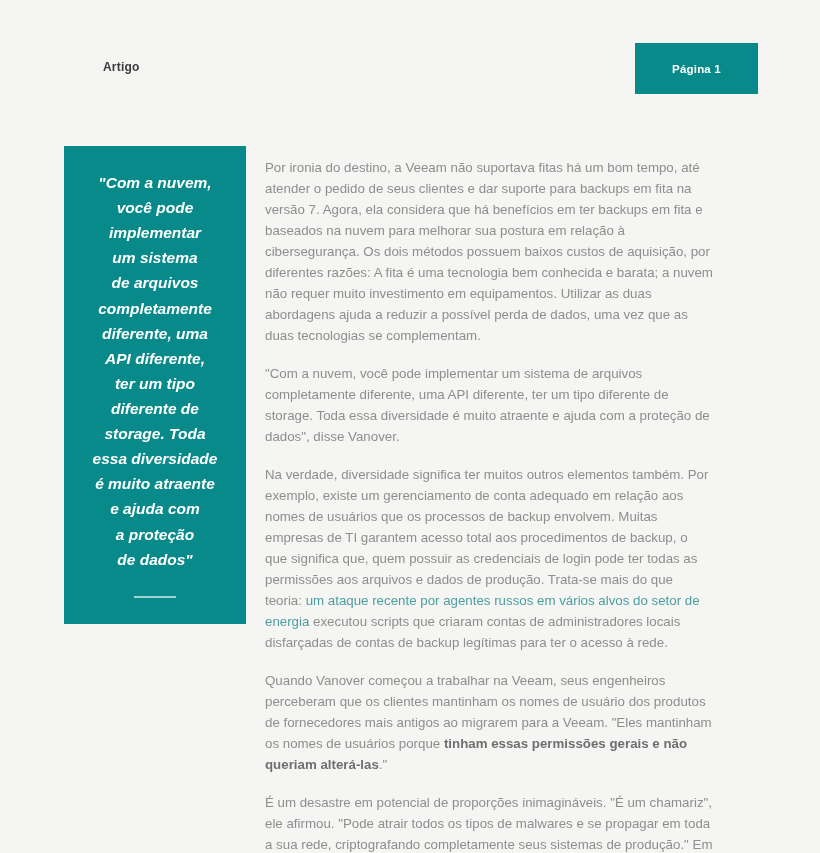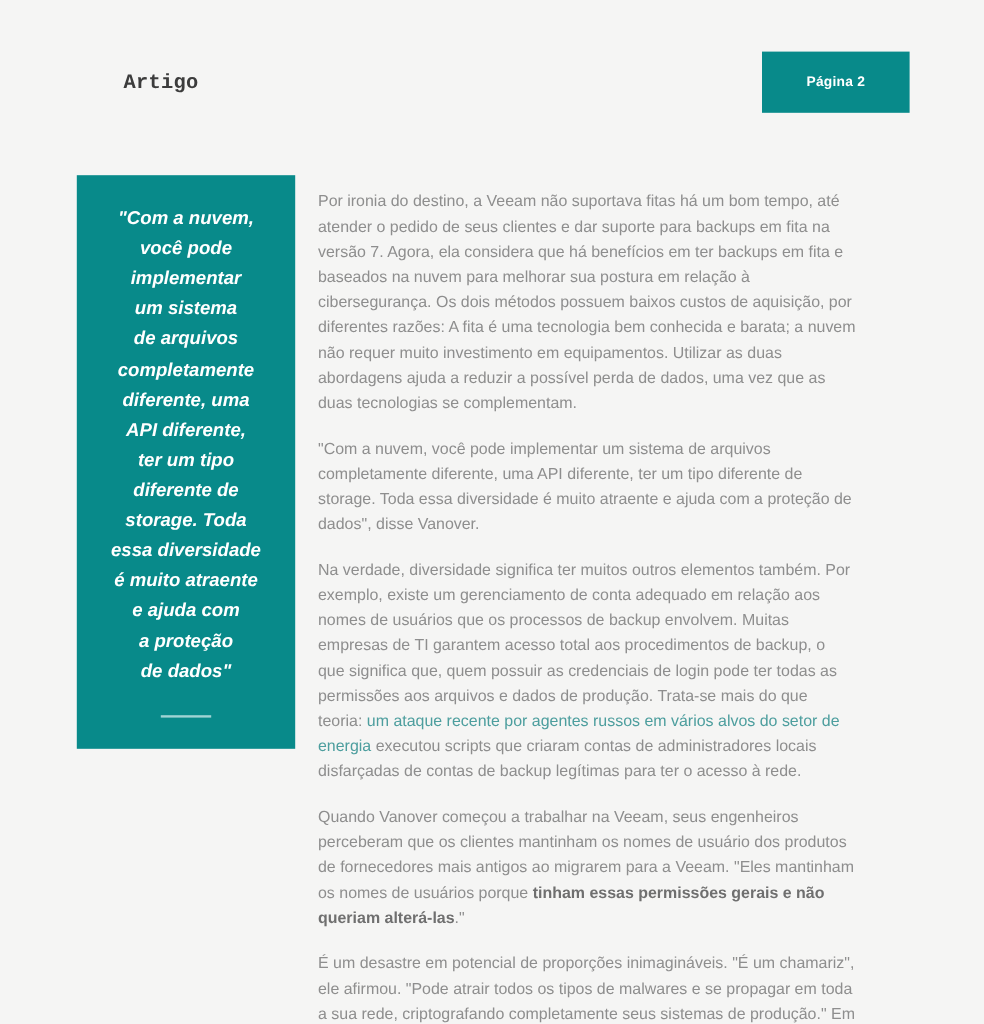--- a/index.html
+++ b/index.html
@@ -30,25 +30,25 @@
     top: 0;
     left: 0;
     width: 820px;
     height: 135px;
   }
 
   .kicker {
     position: absolute;
     left: 103px;
     top: 60px;
-    font-size: 17px;
+    font-size: 12px;
     font-weight: bold;
     letter-spacing: 0.2px;
     color: #3c3c3c;
-    font-family: Liberation Mono, monospace;
+    font-family: Liberation Sans, sans-serif;
   }
 
   .page-badge {
     position: absolute;
     left: 635px;
     top: 43px;
     width: 123px;
     height: 51px;
     background: #088a8a;
     display: flex;
@@ -130,21 +130,21 @@
 </style>
 </head>
 <body>
 
 <div class="page">
 
   <div class="page-header">
     <div class="kicker">Artigo</div>
 
     <div class="page-badge">
-      <span class="page-badge-label">Página 2</span>
+      <span class="page-badge-label">Página 1</span>
     </div>
   </div>
 
   <aside class="pullquote">
     <div class="pullquote-text">"Com a nuvem,
 você pode
 implementar
 um sistema
 de arquivos
 completamente

